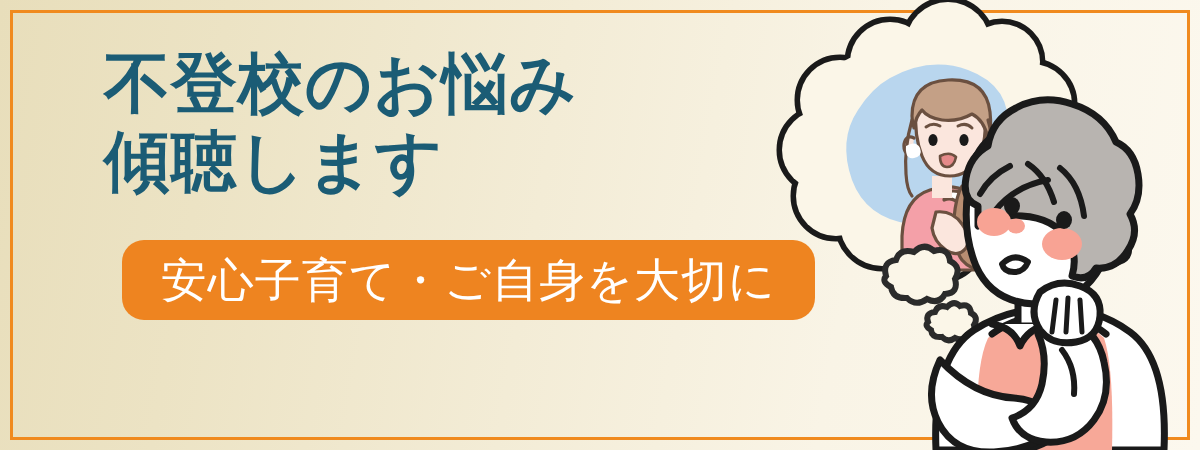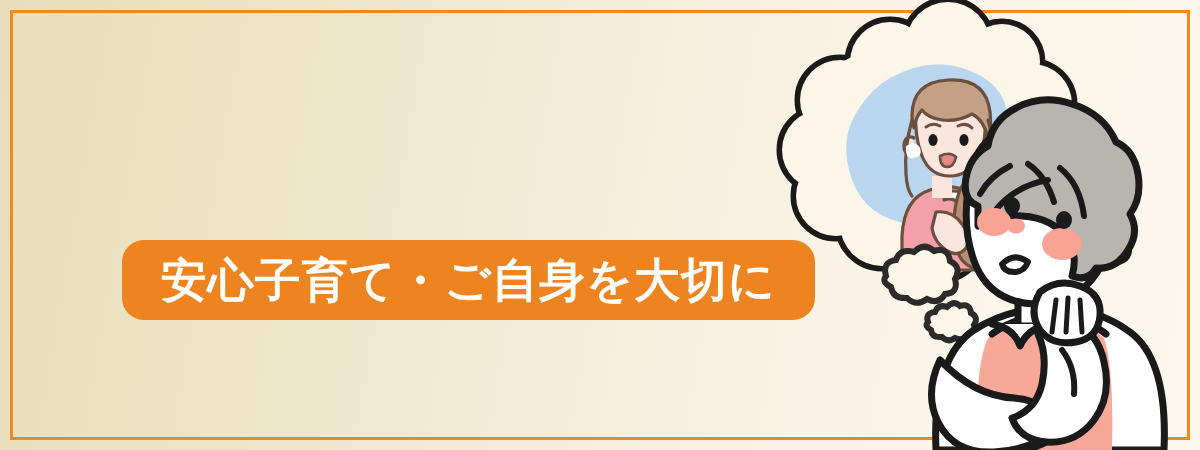--- a/index.html
+++ b/index.html
@@ -54,21 +54,21 @@
     background: #ee8420;
     border-radius: 22px;
     display: flex;
     align-items: center;
     justify-content: center;
     box-sizing: border-box;
   }
   .pill-text {
     color: #ffffff;
     font-size: 46px;
-    font-weight: bold;
+    font-weight: normal;
     letter-spacing: 1px;
     white-space: nowrap;
     line-height: 1;
     text-align: right;
   }
 
   .subline {
     position: absolute;
     left: 220px;
     top: 345px;
@@ -90,20 +90,24 @@
   }
   .art svg { display: block; }
 </style>
 </head>
 <body>
 
 <div class="banner">
 
   <div class="frame"></div>
 
+  <div class="headline">
+    <span class="headline-line">不登校のお悩み</span>
+    <span class="headline-line">傾聴します</span>
+  </div>
 
   <div class="pill">
     <span class="pill-text">安心子育て・ご自身を大切に</span>
   </div>
 
 
   <div class="art">
     <svg width="460" height="450" viewBox="0 0 460 450" xmlns="http://www.w3.org/2000/svg">
 
       <g>

